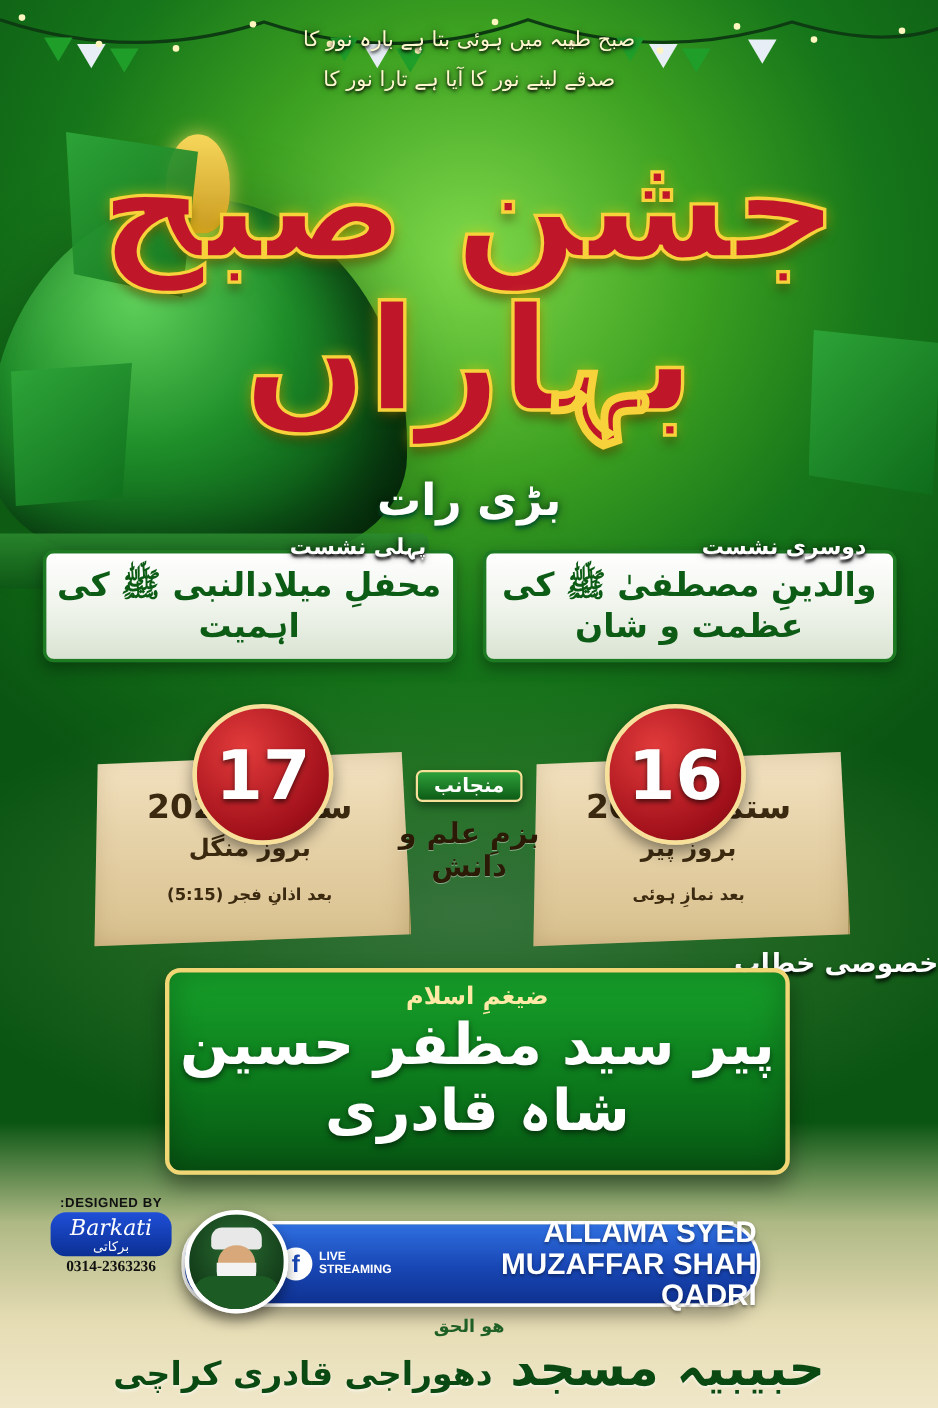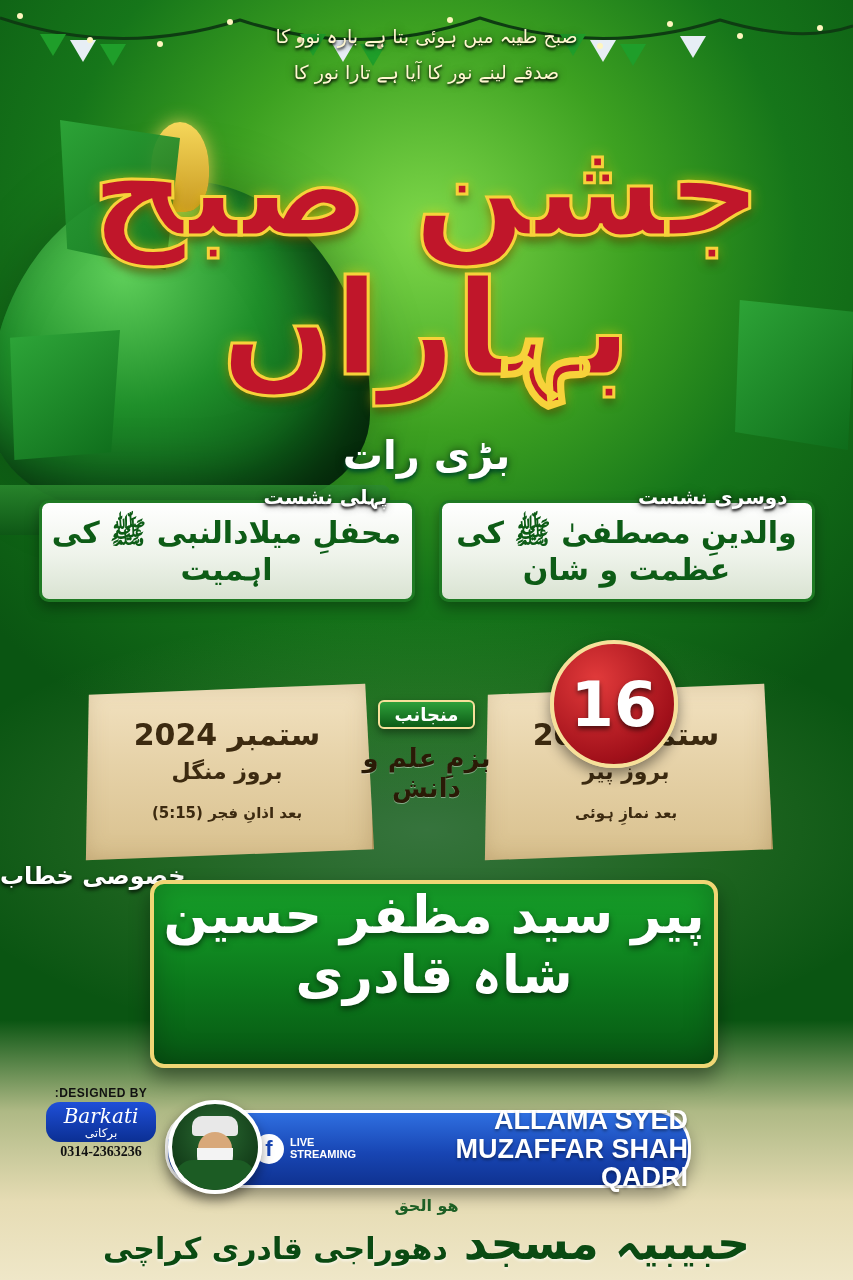--- a/index.html
+++ b/index.html
@@ -145,21 +145,21 @@
   
   .speaker-panel{
     position:absolute;top:880px;left:150px;width:560px;height:180px;
     background:linear-gradient(180deg,#17a22a 0%,#0c7a1c 55%,#075713 100%);
     border:4px solid #f0d675;
     border-radius:14px;
     box-shadow:0 10px 20px rgba(0,0,0,.4), inset 0 0 30px rgba(0,0,0,.25);
     text-align:center;
   }
   .khas{
-    position:absolute;top:862px;left:0;right:0;text-align:left;
+    position:absolute;top:862px;left:0;right:0;text-align:right;
     color:#ffffff;font-size:24px;font-weight:bold;
     text-shadow:0 2px 4px #000;
   }
   .speaker-panel .zia{margin-top:10px;color:#ffe9a6;font-size:22px;font-weight:bold;}
   .speaker-panel .name{
     margin-top:2px;color:#ffffff;font-size:52px;font-weight:bold;line-height:1.15;
     text-shadow:0 3px 6px rgba(0,0,0,.55);
   }
   
   .designer{
@@ -297,29 +297,31 @@
     </div>
     <div class="daybadge right">16</div>
 
     <div class="scroll left">
       <div class="lines">
         <div class="l1">ستمبر 2024</div>
         <div class="l2">بروز منگل</div>
         <div class="l3">بعد اذانِ فجر (5:15)</div>
       </div>
     </div>
+    <div class="daybadge left">17</div>
 
     <div class="mid-tag">
       <span class="ribbon">منجانب</span>
       <span class="bz">بزمِ علم و دانش</span>
     </div>
   </div>
 
   <div class="khas">خصوصی خطاب</div>
   <div class="speaker-panel">
+    <div class="zia">ضیغمِ اسلام</div>
     <div class="name">پیر سید مظفر حسین شاہ قادری</div>
   </div>
 
   <div class="designer">
     <div class="dby">DESIGNED BY:</div>
     <div class="logo">
       <div class="b">Barkati</div>
       <div class="u">برکاتی</div>
     </div>
     <div class="phone">0314-2363236</div>

